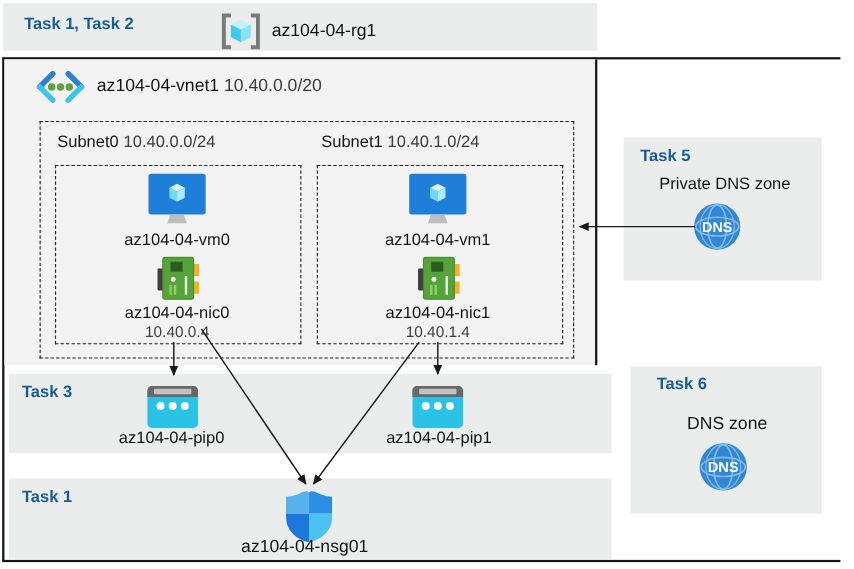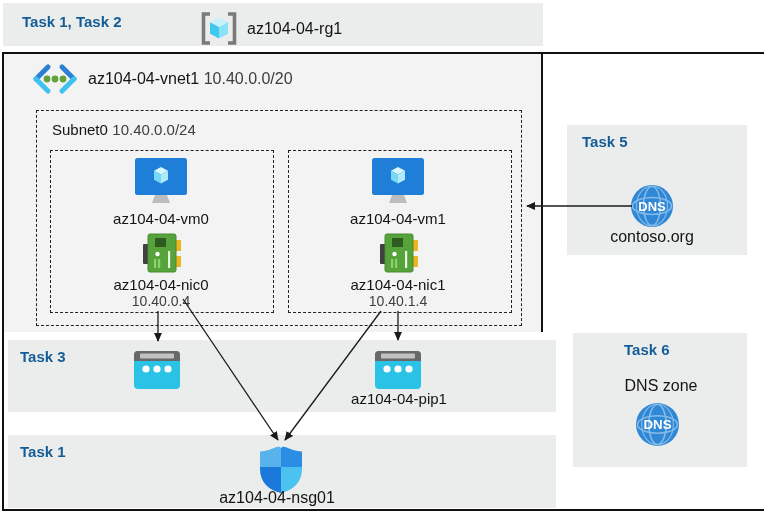--- a/index.html
+++ b/index.html
@@ -84,20 +84,24 @@
       <rect x="12" y="5" width="11" height="9" fill="#2e5c1e"></rect>
       <circle cx="14.5" cy="21" r="2.2" fill="#ffffff"></circle>
       <rect x="11" y="26" width="2.2" height="9" fill="#8fd06a"></rect>
       <rect x="15" y="26" width="2.2" height="9" fill="#8fd06a"></rect>
       <rect x="25" y="18" width="2.2" height="17" fill="#e8f5e0"></rect>
     </svg>
   </div>
   <div class="abs name ctr" style="left:161px;top:276px;">az104-04-nic0</div>
   <div class="abs ip ctr" style="left:161px;top:293px;">10.40.0.4</div>
 
+  <div class="abs" style="left:292px;top:121px;">
+    <span class="name">Subnet1</span>
+    <span class="reg">10.40.1.0/24</span>
+  </div>
   <div class="abs dashed" style="left:288px;top:150px;width:224px;height:163px;"></div>
   <div class="abs" style="left:371px;top:157px;">
     <svg width="54" height="48" viewBox="0 0 54 48">
       <rect x="1" y="1" width="52" height="37" rx="2.5" fill="#1f7ed8"></rect>
       <polygon points="27,10 34,13.7 27,17.4 20,13.7" fill="#d7f5fd"></polygon>
       <polygon points="20,13.7 27,17.4 27,26.5 20,22.8" fill="#76d9f5"></polygon>
       <polygon points="34,13.7 27,17.4 27,26.5 34,22.8" fill="#aeeafa"></polygon>
       <polygon points="21,38 33,38 36,46 18,46" fill="#b9bdbf"></polygon>
     </svg>
   </div>
@@ -123,20 +127,21 @@
   <div class="abs" style="left:133px;top:347px;">
     <svg width="48" height="46" viewBox="0 0 48 46">
       <rect x="1" y="4" width="46" height="38" rx="4" fill="#2ac3e6"></rect>
       <path d="M1,14 h46 v-6 a4,4 0 0 0 -4,-4 h-38 a4,4 0 0 0 -4,4 z" fill="#686868"></path>
       <rect x="7" y="6.5" width="34" height="5" rx="1" fill="#c2c2c2"></rect>
       <circle cx="13" cy="22" r="3.6" fill="#fff"></circle>
       <circle cx="24" cy="22" r="3.6" fill="#fff"></circle>
       <circle cx="35" cy="22" r="3.6" fill="#fff"></circle>
     </svg>
   </div>
+  <div class="abs name ctr" style="left:156px;top:390px;">az104-04-pip0</div>
   <div class="abs" style="left:374px;top:347px;">
     <svg width="48" height="46" viewBox="0 0 48 46">
       <rect x="1" y="4" width="46" height="38" rx="4" fill="#2ac3e6"></rect>
       <path d="M1,14 h46 v-6 a4,4 0 0 0 -4,-4 h-38 a4,4 0 0 0 -4,4 z" fill="#686868"></path>
       <rect x="7" y="6.5" width="34" height="5" rx="1" fill="#c2c2c2"></rect>
       <circle cx="13" cy="22" r="3.6" fill="#fff"></circle>
       <circle cx="24" cy="22" r="3.6" fill="#fff"></circle>
       <circle cx="35" cy="22" r="3.6" fill="#fff"></circle>
     </svg>
   </div>
@@ -156,33 +161,33 @@
         <rect x="25" y="0" width="25" height="25" fill="#2b8de4"></rect>
         <rect x="0" y="25" width="25" height="27" fill="#1a79da"></rect>
         <rect x="25" y="25" width="25" height="27" fill="#4cc2f1"></rect>
       </g>
     </svg>
   </div>
   <div class="abs name ctr" style="left:277px;top:489px;font-size:16px;">az104-04-nsg01</div>
 
   <div class="abs band" style="left:567px;top:125px;width:180px;height:130px;"></div>
   <div class="abs task-label" style="left:582px;top:133px;">Task 5</div>
+  <div class="abs name ctr" style="left:659px;top:159px;">Private DNS zone</div>
   <div class="abs" style="left:630px;top:184px;">
     <svg width="44" height="44" viewBox="0 0 44 44">
       <circle cx="22" cy="22" r="21" fill="#2f87d5"></circle>
       <ellipse cx="22" cy="22" rx="19.5" ry="8.5" fill="none" stroke="#85bbe8" stroke-width="1.5"></ellipse>
       <ellipse cx="22" cy="22" rx="8.5" ry="19.5" fill="none" stroke="#85bbe8" stroke-width="1.5"></ellipse>
       <ellipse cx="22" cy="22" rx="15.5" ry="20" fill="none" stroke="#85bbe8" stroke-width="1.1"></ellipse>
       <text x="22" y="26.5" text-anchor="middle" font-size="13" font-weight="bold" fill="#ffffff" font-family="Liberation Sans, sans-serif">DNS</text>
     </svg>
   </div>
-  <div class="abs name ctr" style="left:652px;top:228px;font-size:16px;">contoso.org</div>
 
   <div class="abs band" style="left:573px;top:333px;width:174px;height:134px;"></div>
-  <div class="abs task-label" style="left:624px;top:341px;">Task 6</div>
+  <div class="abs task-label" style="left:597px;top:341px;">Task 6</div>
   <div class="abs name ctr" style="left:661px;top:377px;font-size:16px;text-align:center;">DNS zone</div>
   <div class="abs" style="left:635px;top:402px;">
     <svg width="45" height="45" viewBox="0 0 44 44">
       <circle cx="22" cy="22" r="21" fill="#2f87d5"></circle>
       <ellipse cx="22" cy="22" rx="19.5" ry="8.5" fill="none" stroke="#85bbe8" stroke-width="1.5"></ellipse>
       <ellipse cx="22" cy="22" rx="8.5" ry="19.5" fill="none" stroke="#85bbe8" stroke-width="1.5"></ellipse>
       <ellipse cx="22" cy="22" rx="15.5" ry="20" fill="none" stroke="#85bbe8" stroke-width="1.1"></ellipse>
       <text x="22" y="26.5" text-anchor="middle" font-size="13" font-weight="bold" fill="#ffffff" font-family="Liberation Sans, sans-serif">DNS</text>
     </svg>
   </div>

